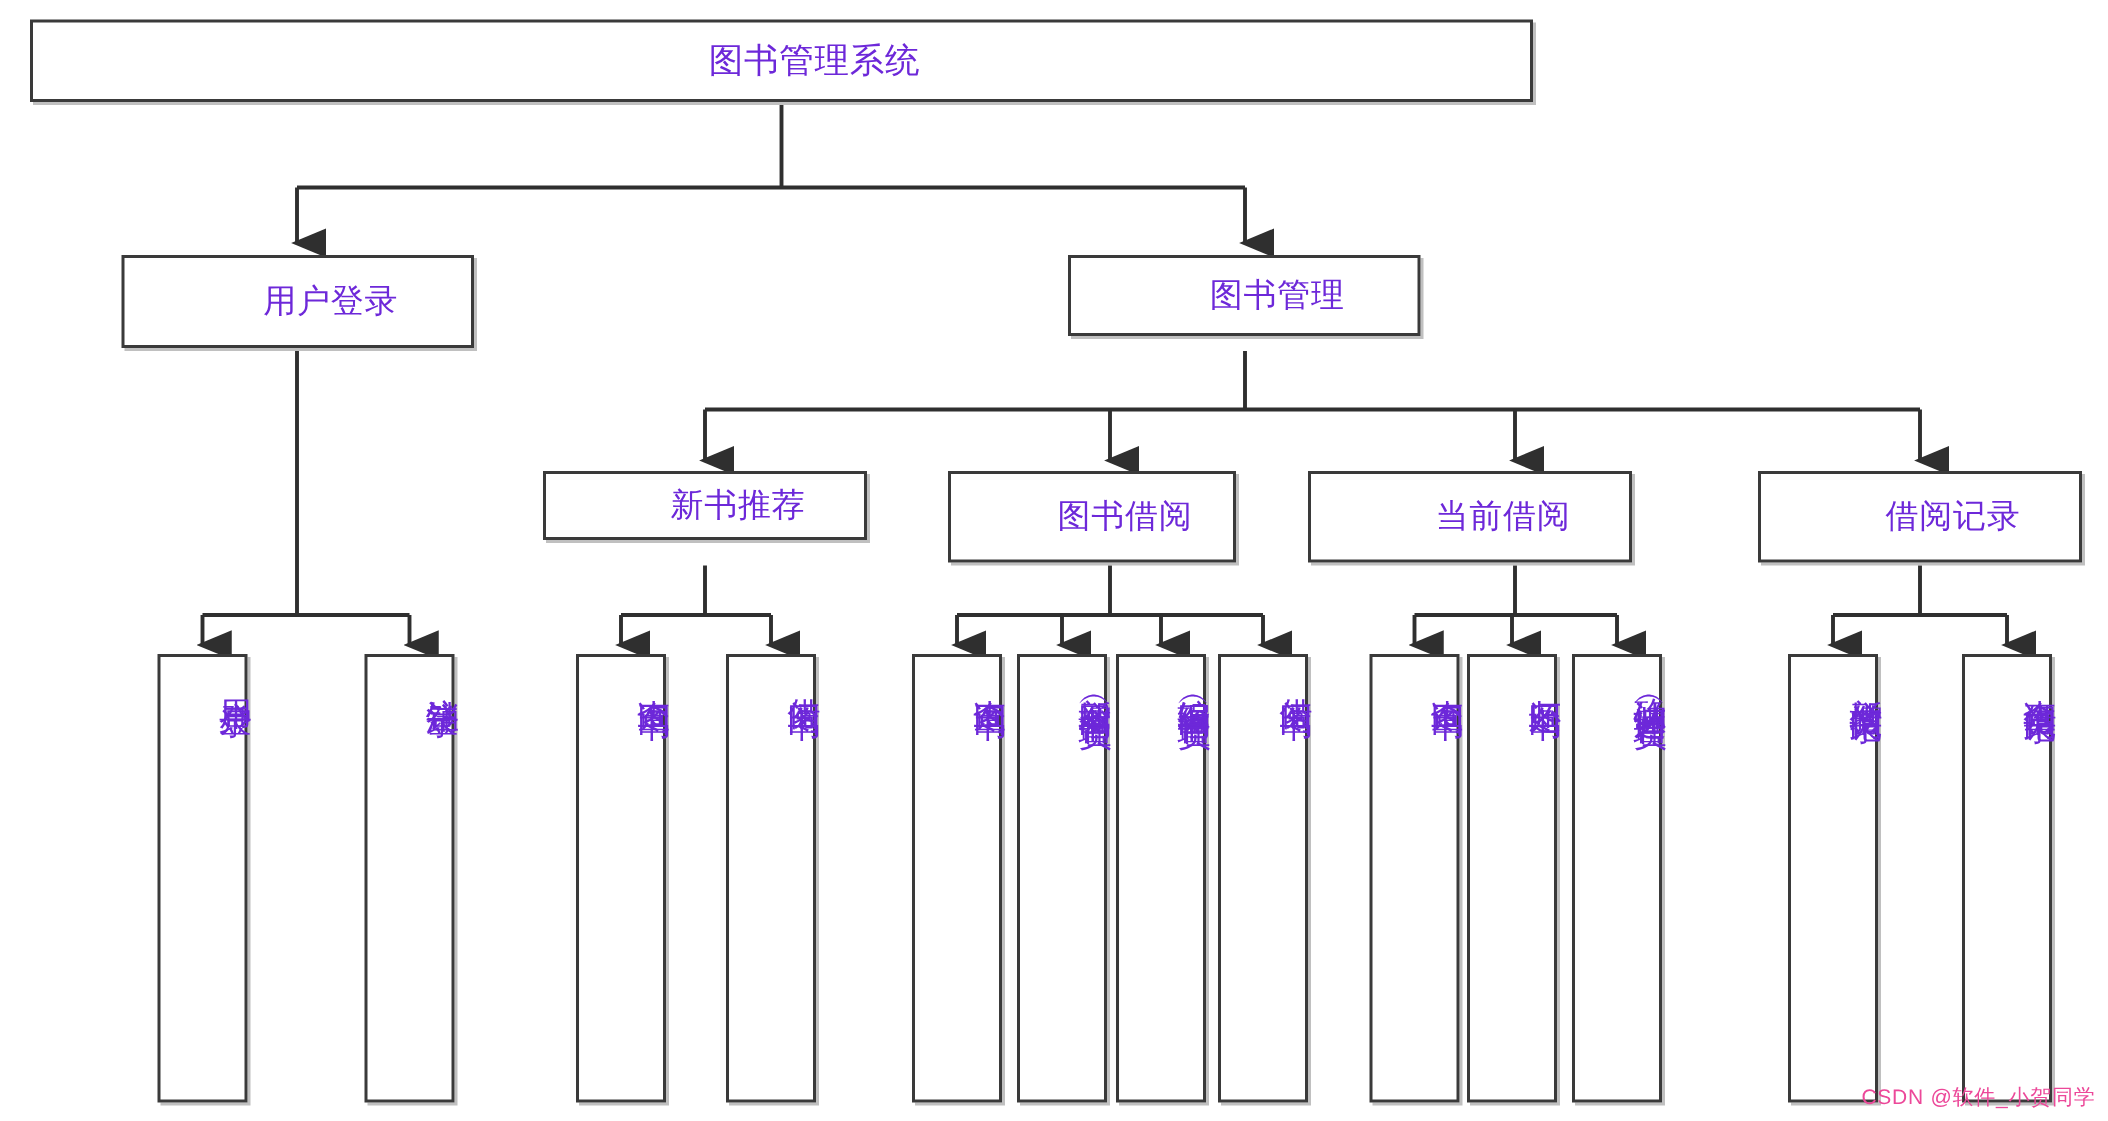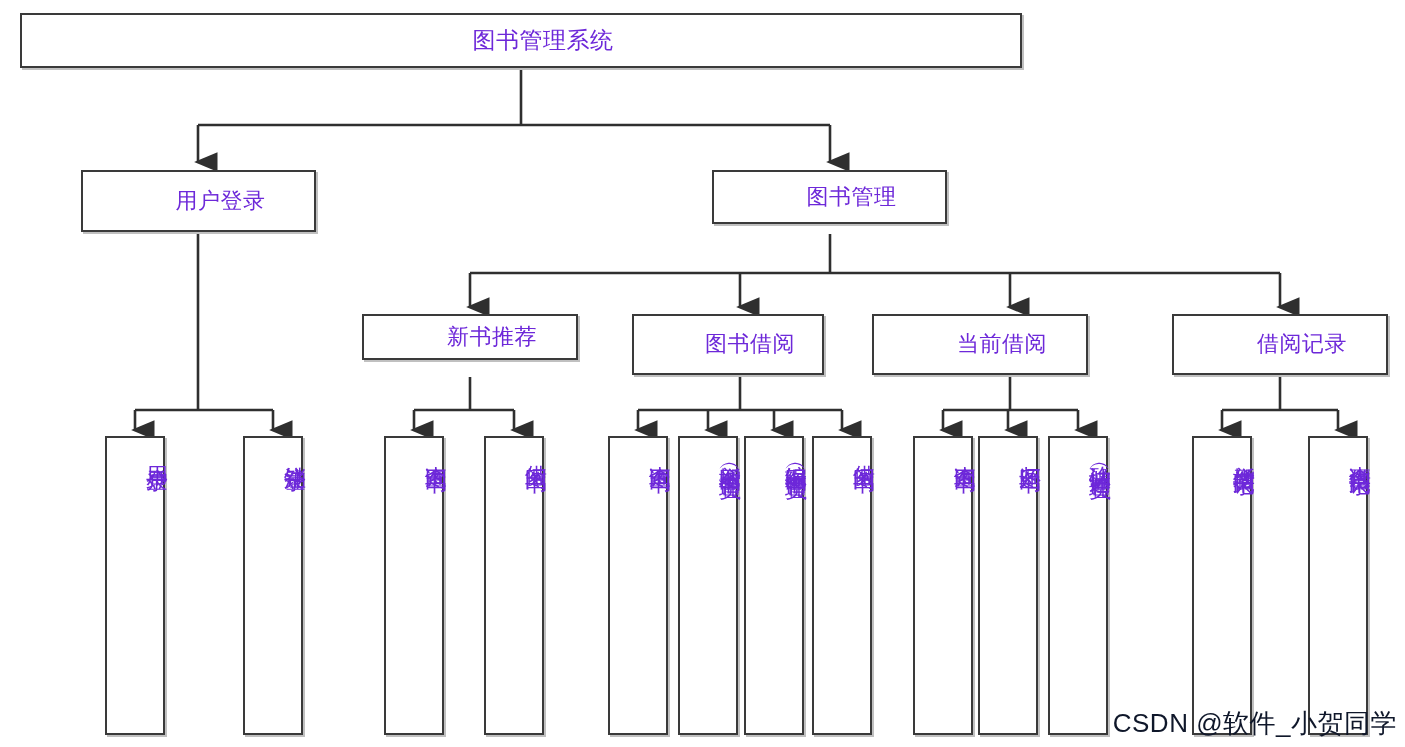--- a/index.html
+++ b/index.html
@@ -62,22 +62,22 @@
     text-orientation: upright;
     font-size: 22px;
     line-height: 1.18;
     letter-spacing: 2px;
     white-space: nowrap;
   }
   .watermark {
     position: absolute;
     right: 8px;
     bottom: 6px;
-    font-size: 26px;
-    color: #0f172a;
+    font-size: 14px;
+    color: #ec4899;
     letter-spacing: 0.5px;
     white-space: nowrap;
     user-select: none;
     text-align: center;
   }
 </style>
 </head>
 <body>
 
 <div id="canvas">

